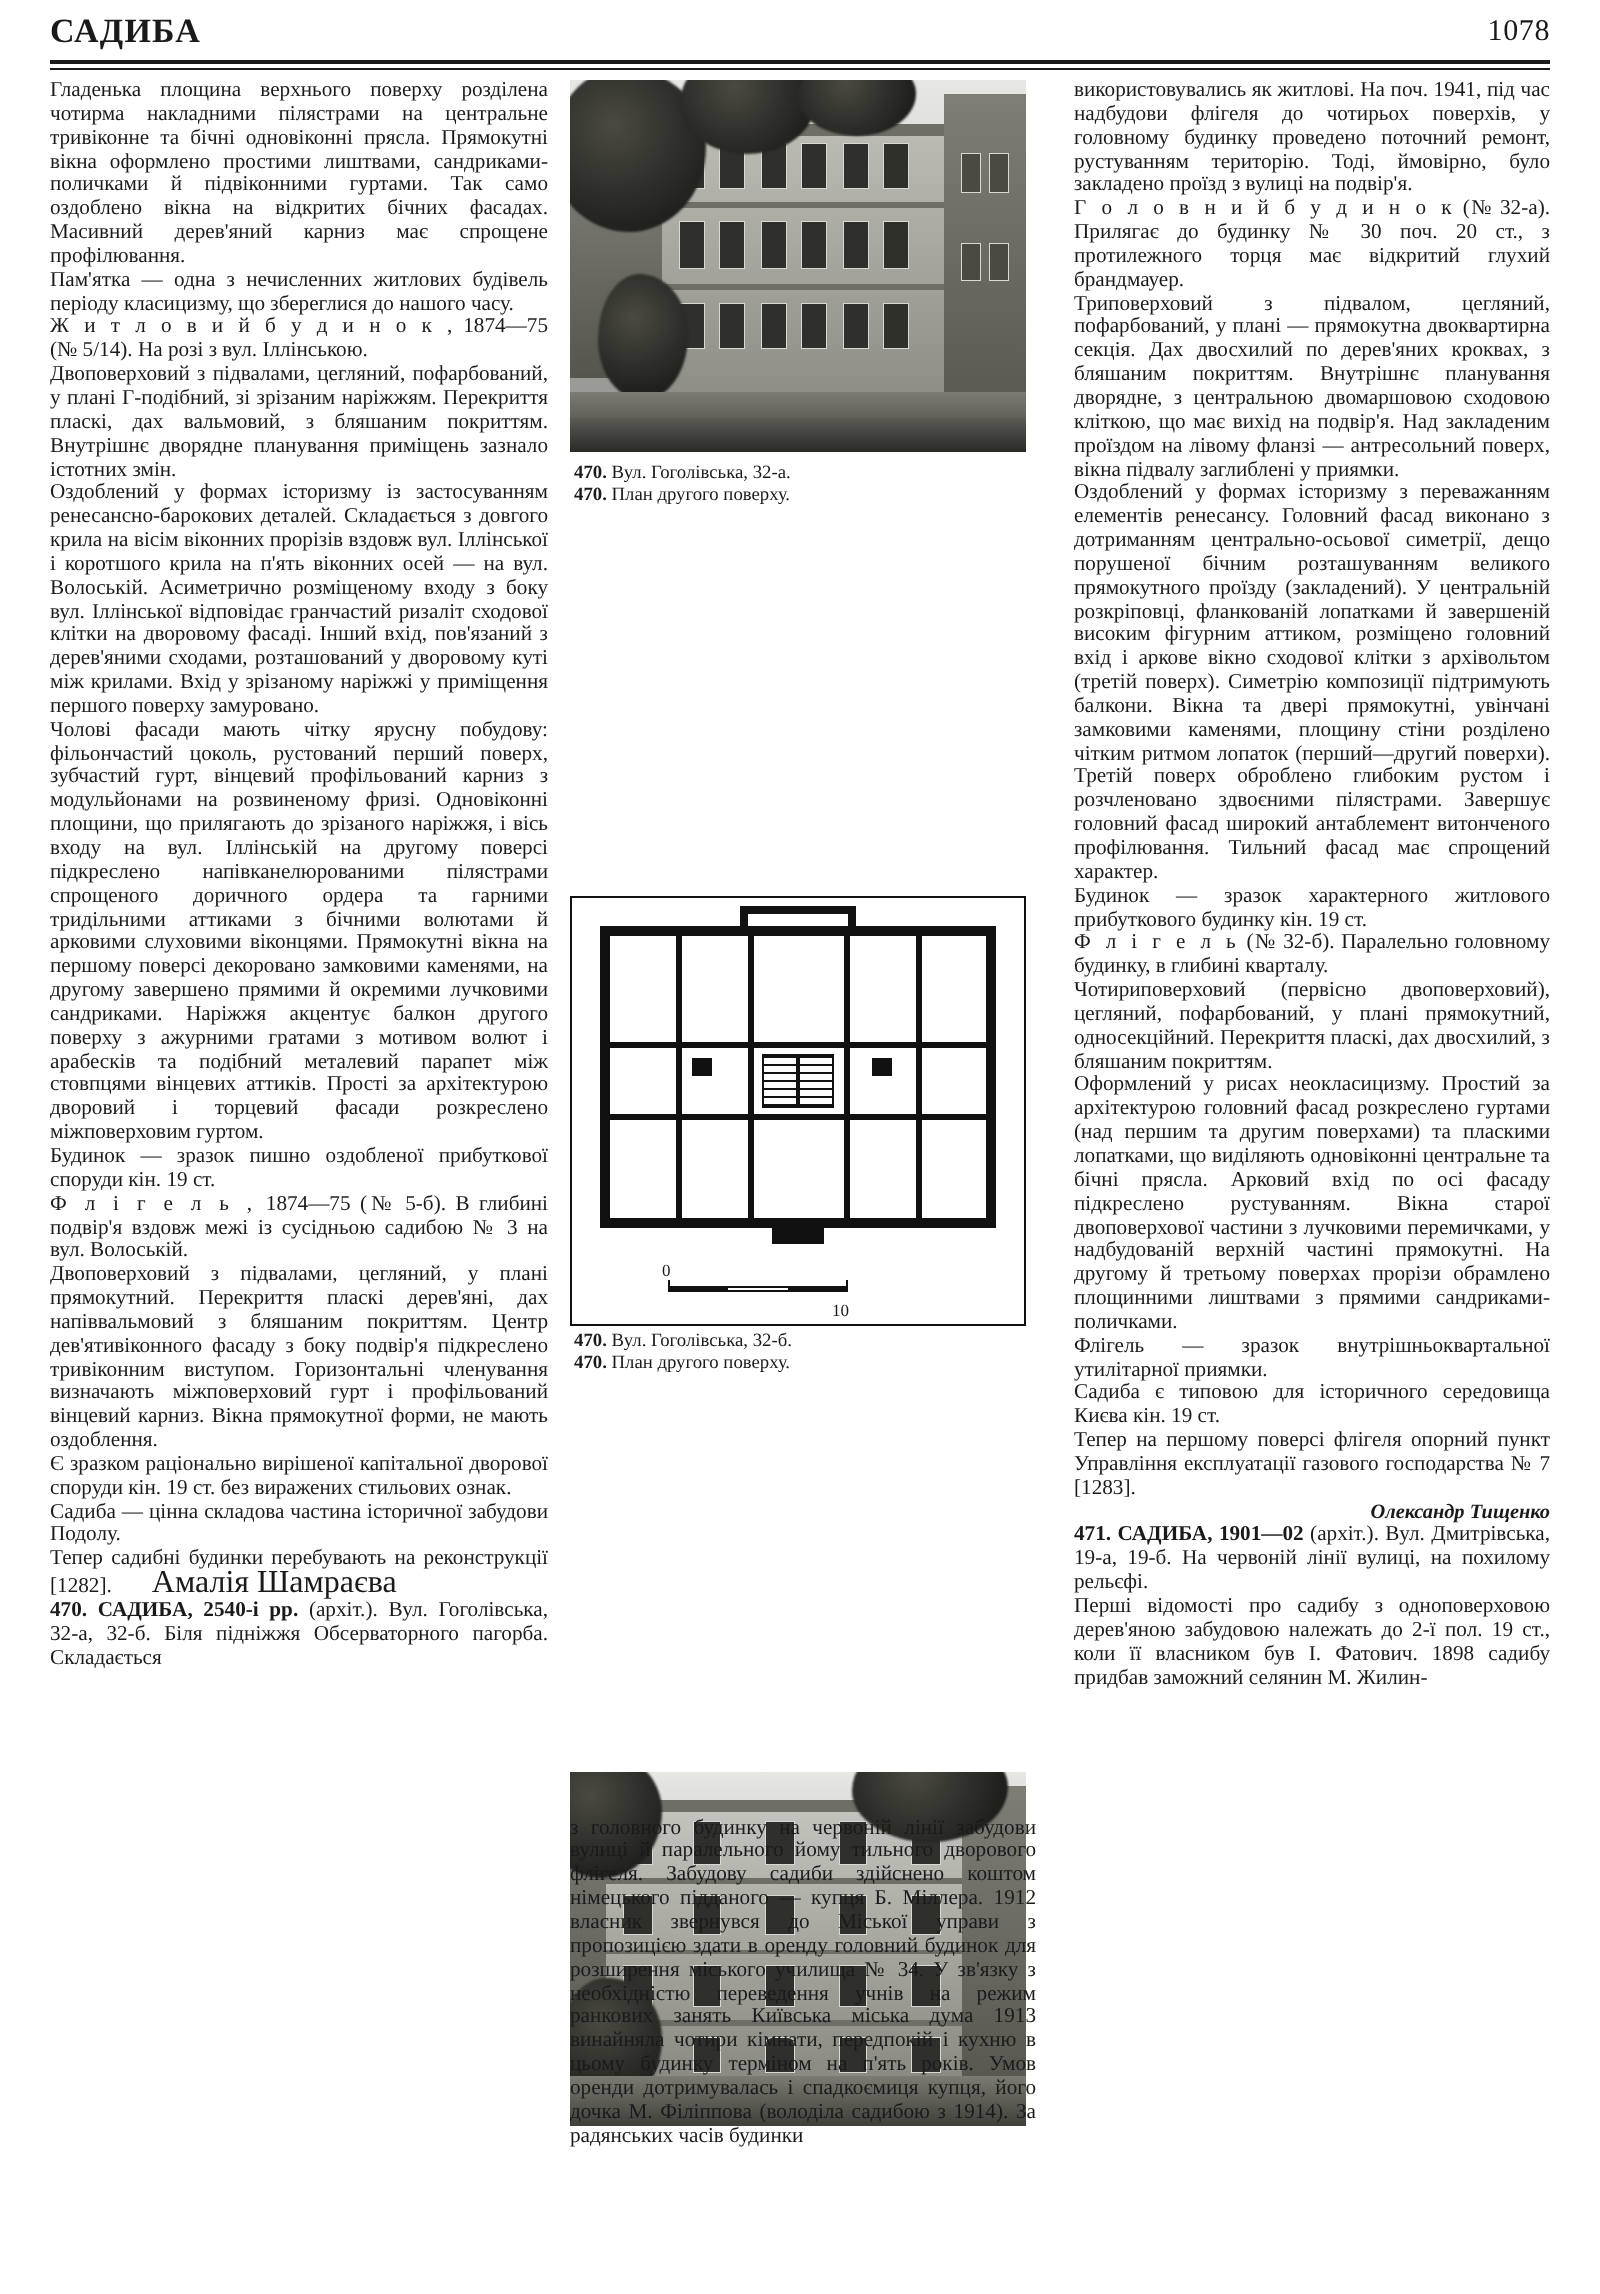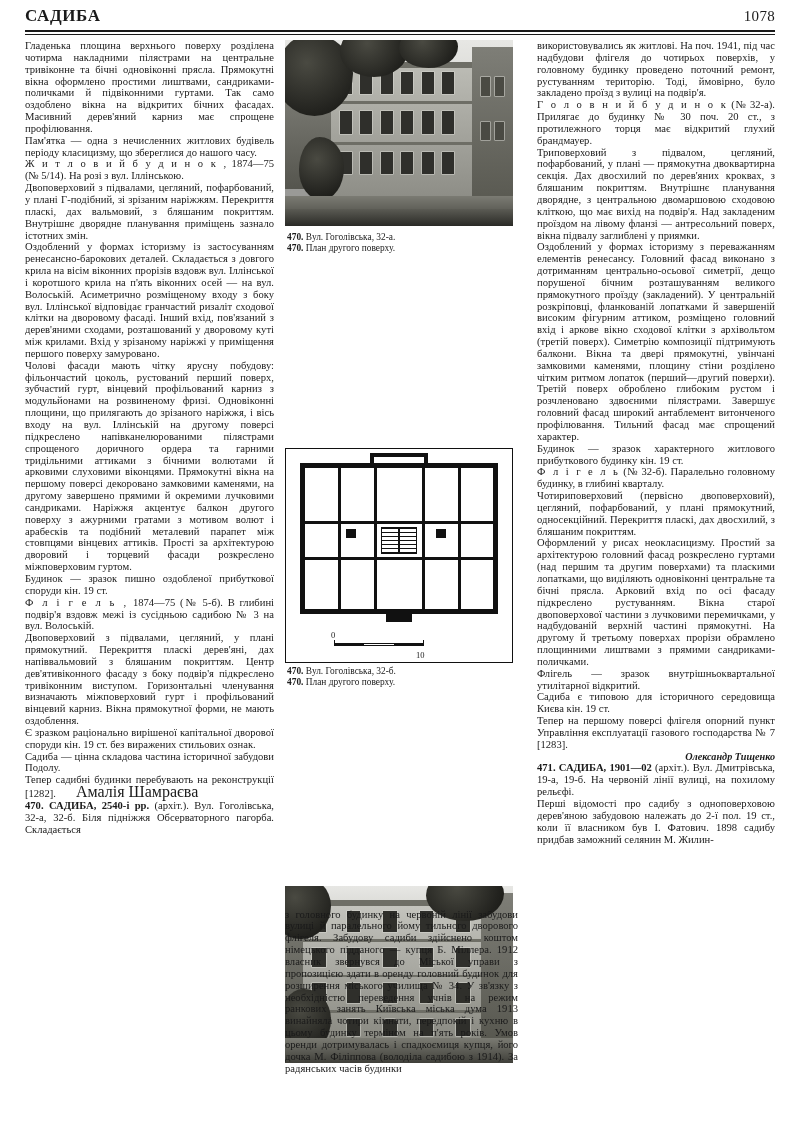--- a/index.html
+++ b/index.html
@@ -394,21 +394,21 @@
 
   <div class="col col-right">
     <p>використовувались як житлові. На поч. 1941, під час надбудови флігеля до чотирьох поверхів, у головному будинку проведено поточний ремонт, рустуванням територію. Тоді, ймовірно, було закладено проїзд з вулиці на подвір'я.</p>
     <p><span class="spaced">Г о л о в н и й   б у д и н о к</span><span>  (№ 32-а). Прилягає до будинку № 30 поч. 20 ст., з протилежного торця має відкритий глухий брандмауер.</span></p>
     <p>Триповерховий з підвалом, цегляний, пофарбований, у плані — прямокутна двоквартирна секція. Дах двосхилий по дерев'яних кроквах, з бляшаним покриттям. Внутрішнє планування дворядне, з центральною двомаршовою сходовою кліткою, що має вихід на подвір'я. Над закладеним проїздом на лівому фланзі — антресольний поверх, вікна підвалу заглиблені у приямки.</p>
     <p>Оздоблений у формах історизму з переважанням елементів ренесансу. Головний фасад виконано з дотриманням центрально-осьової симетрії, дещо порушеної бічним розташуванням великого прямокутного проїзду (закладений). У центральній розкріповці, фланкованій лопатками й завершеній високим фігурним аттиком, розміщено головний вхід і аркове вікно сходової клітки з архівольтом (третій поверх). Симетрію композиції підтримують балкони. Вікна та двері прямокутні, увінчані замковими каменями, площину стіни розділено чітким ритмом лопаток (перший—другий поверхи). Третій поверх оброблено глибоким рустом і розчленовано здвоєними пілястрами. Завершує головний фасад широкий антаблемент витонченого профілювання. Тильний фасад має спрощений характер.</p>
     <p>Будинок — зразок характерного житлового прибуткового будинку кін. 19 ст.</p>
     <p><span class="spaced">Ф л і г е л ь</span><span>  (№ 32-б). Паралельно головному будинку, в глибині кварталу.</span></p>
     <p>Чотириповерховий (первісно двоповерховий), цегляний, пофарбований, у плані прямокутний, односекційний. Перекриття пласкі, дах двосхилий, з бляшаним покриттям.</p>
     <p>Оформлений у рисах неокласицизму. Простий за архітектурою головний фасад розкреслено гуртами (над першим та другим поверхами) та пласкими лопатками, що виділяють одновіконні центральне та бічні прясла. Арковий вхід по осі фасаду підкреслено рустуванням. Вікна старої двоповерхової частини з лучковими перемичками, у надбудованій верхній частині прямокутні. На другому й третьому поверхах прорізи обрамлено площинними лиштвами з прямими сандриками-поличками.</p>
-    <p>Флігель — зразок внутрішньоквартальної утилітарної відкритий.</p>
+    <p>Флігель — зразок внутрішньоквартальної утилітарної приямки.</p>
     <p>Садиба є типовою для історичного середовища Києва кін. 19 ст.</p>
     <p>Тепер на першому поверсі флігеля опорний пункт Управління експлуатації газового господарства № 7 [1283].</p>
     <p class="author-line">Олександр Тищенко</p>
     <p><span class="entry-num">471. </span><span class="entry-num">САДИБА, 1901—02</span><span> (архіт.). Вул. Дмитрівська, 19-а, 19-б. На червоній лінії вулиці, на похилому рельєфі.</span></p>
     <p>Перші відомості про садибу з одноповерховою дерев'яною забудовою належать до 2-ї пол. 19 ст., коли її власником був І. Фатович. 1898 садибу придбав заможний селянин М. Жилин-</p>
   </div>
 
 </div>
 
 </body></html>

